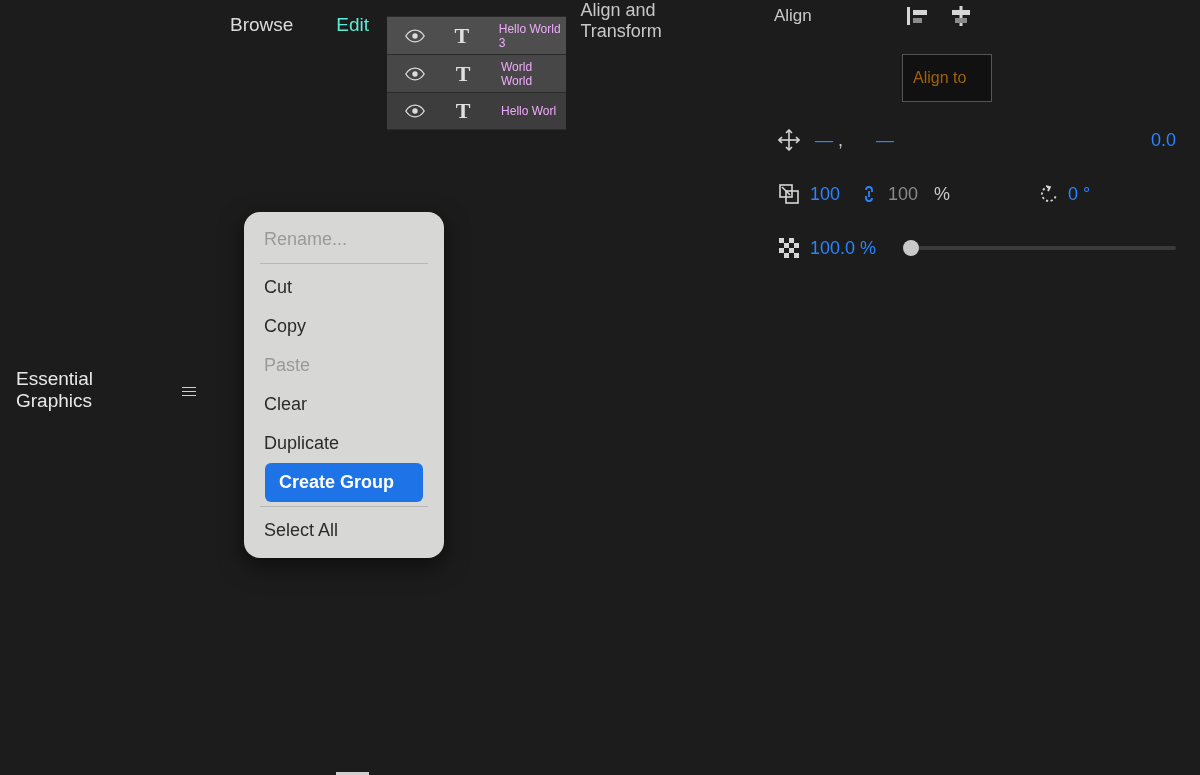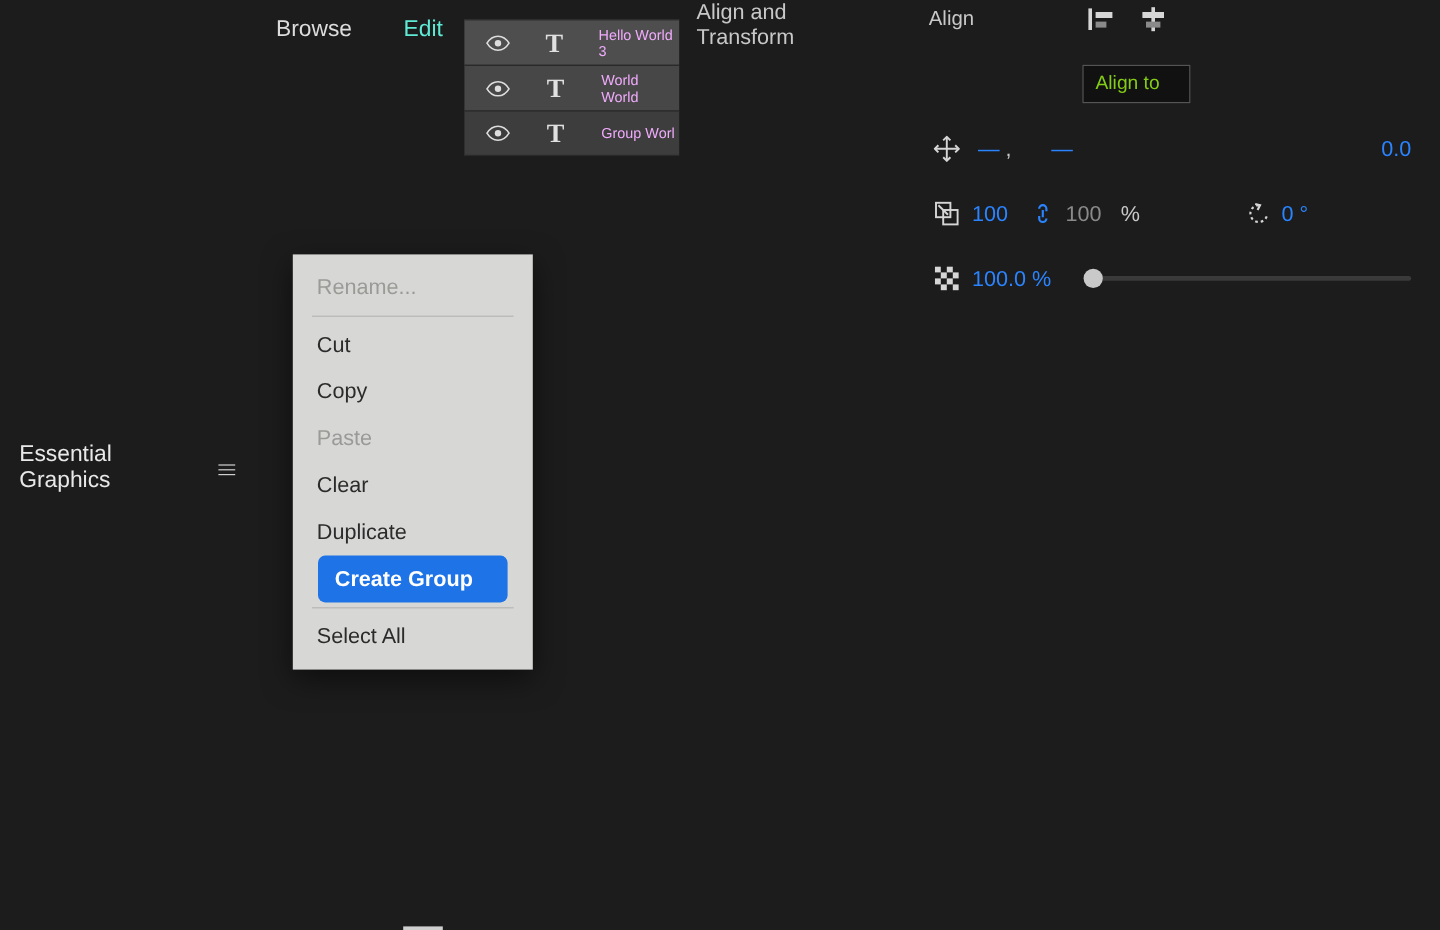--- a/index.html
+++ b/index.html
@@ -80,24 +80,24 @@
   .icon-btn {
     width: 30px; height: 26px;
     display:inline-flex; align-items:center; justify-content:center;
     margin-right: 14px;
   }
   .icon-btn svg { display:block; }
 
   .align-dropdown {
     background: #111;
     border: 1px solid #555;
-    height: 32px; width: 90px;
+    height: 48px; width: 90px;
     display:flex; align-items:center;
     padding: 0 10px;
-    font-size: 16px; color: #84cc16; font-weight:500;
+    font-size: 16px; color: #a16207; font-weight:500;
   }
 
   .blue { color: #2a84ff; }
   .gray { color: #8a8a8a; }
 
   .val { font-size: 18px; }
 
   .slider-track {
     flex: 1; height: 4px; background: #3a3a3a; border-radius: 2px;
     margin-left: 20px; position: relative;
@@ -109,21 +109,21 @@
   }
 
   .hr { height:1px; background:#2f2f2f; margin: 4px 0 0 0; }
 
   
   .context-menu {
     position: absolute;
     left: 244px; top: 212px;
     width: 200px;
     background: #d7d7d5;
-    border-radius: 0;
+    border-radius: 16px;
     box-shadow: 0 8px 24px rgba(0,0,0,.55);
     padding: 8px 0;
     color: #2b2b2b;
     font-size: 18px;
   }
   .menu-item {
     padding: 9px 20px;
     cursor: pointer;
   }
   .menu-item.disabled { color: #9a9a97; }
@@ -184,21 +184,21 @@
     <div class="layer-row sel-darker">
       <span class="eye-icon">
         <svg viewBox="0 0 24 16">
             <path fill="none" stroke="#ddd" stroke-width="1.6" d="M1 8c3-5 7-7 11-7s8 2 11 7c-3 5-7 7-11 7S4 13 1 8z"></path>
             <circle cx="12" cy="8" r="3.2" fill="#ddd"></circle>
           </svg>
       </span>
       <span class="type-cell">
           <span class="type-icon">T</span>
         </span>
-      <span class="layer-label">Group Worl</span>
+      <span class="layer-label">Hello Worl</span>
     </div>
   </div>
 
   <div class="gap1"></div>
 
   <div class="section-header">Align and Transform</div>
 
   <div class="controls">
 
     <div class="ctrl-row">

